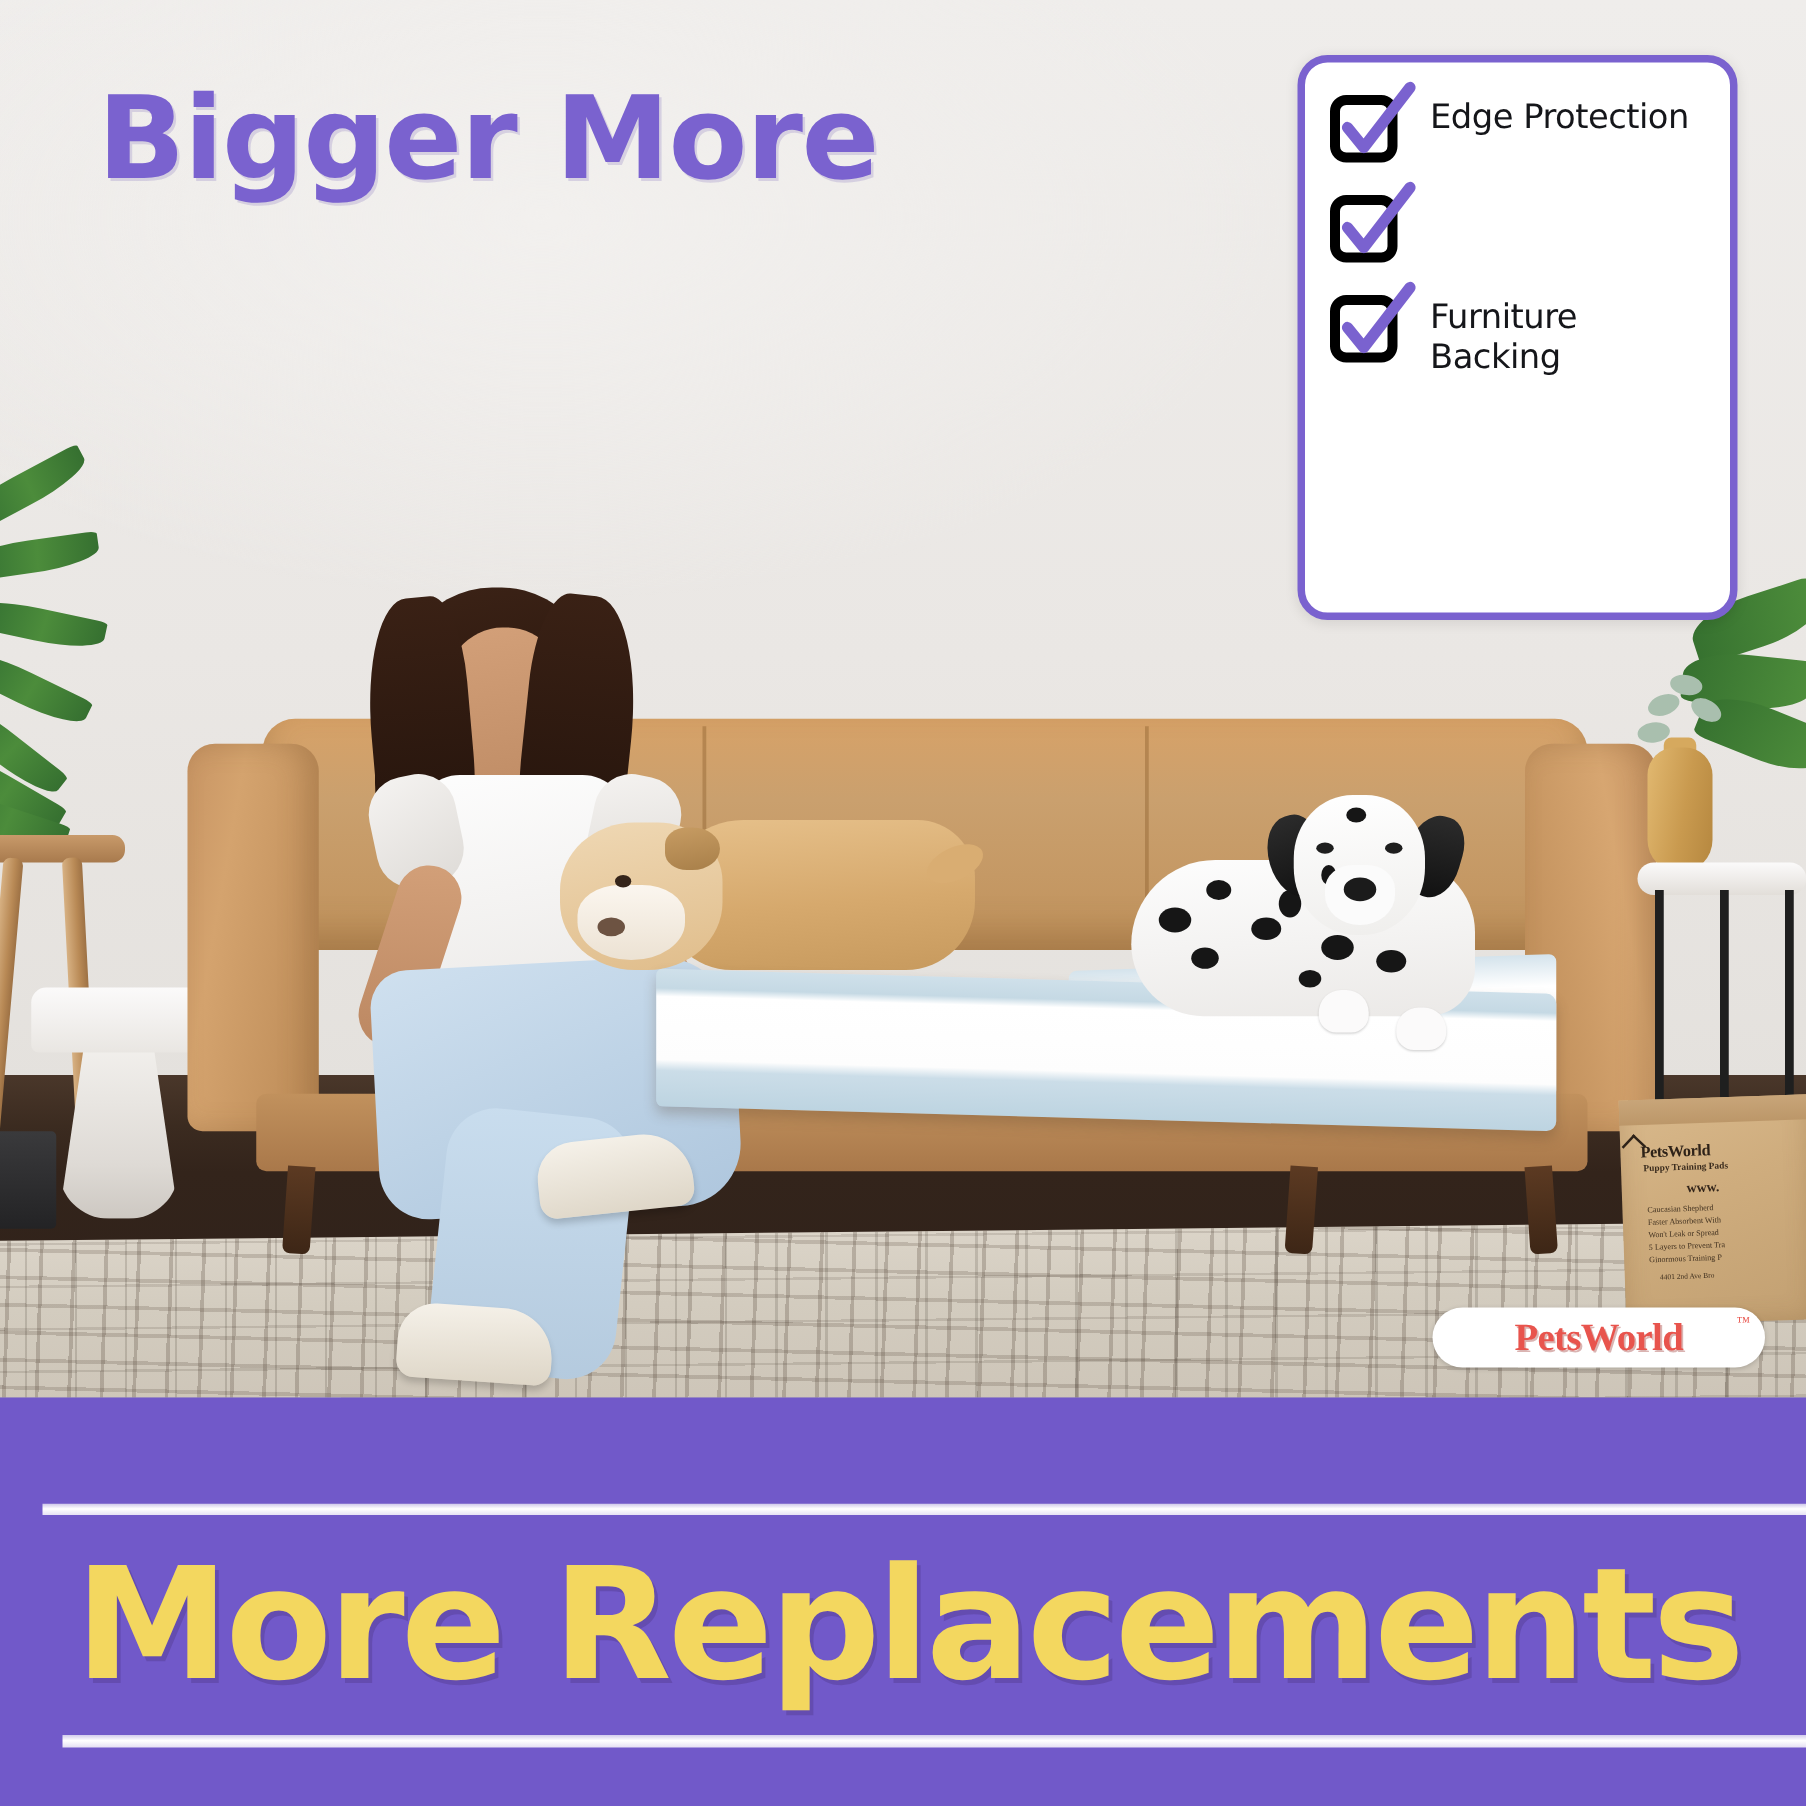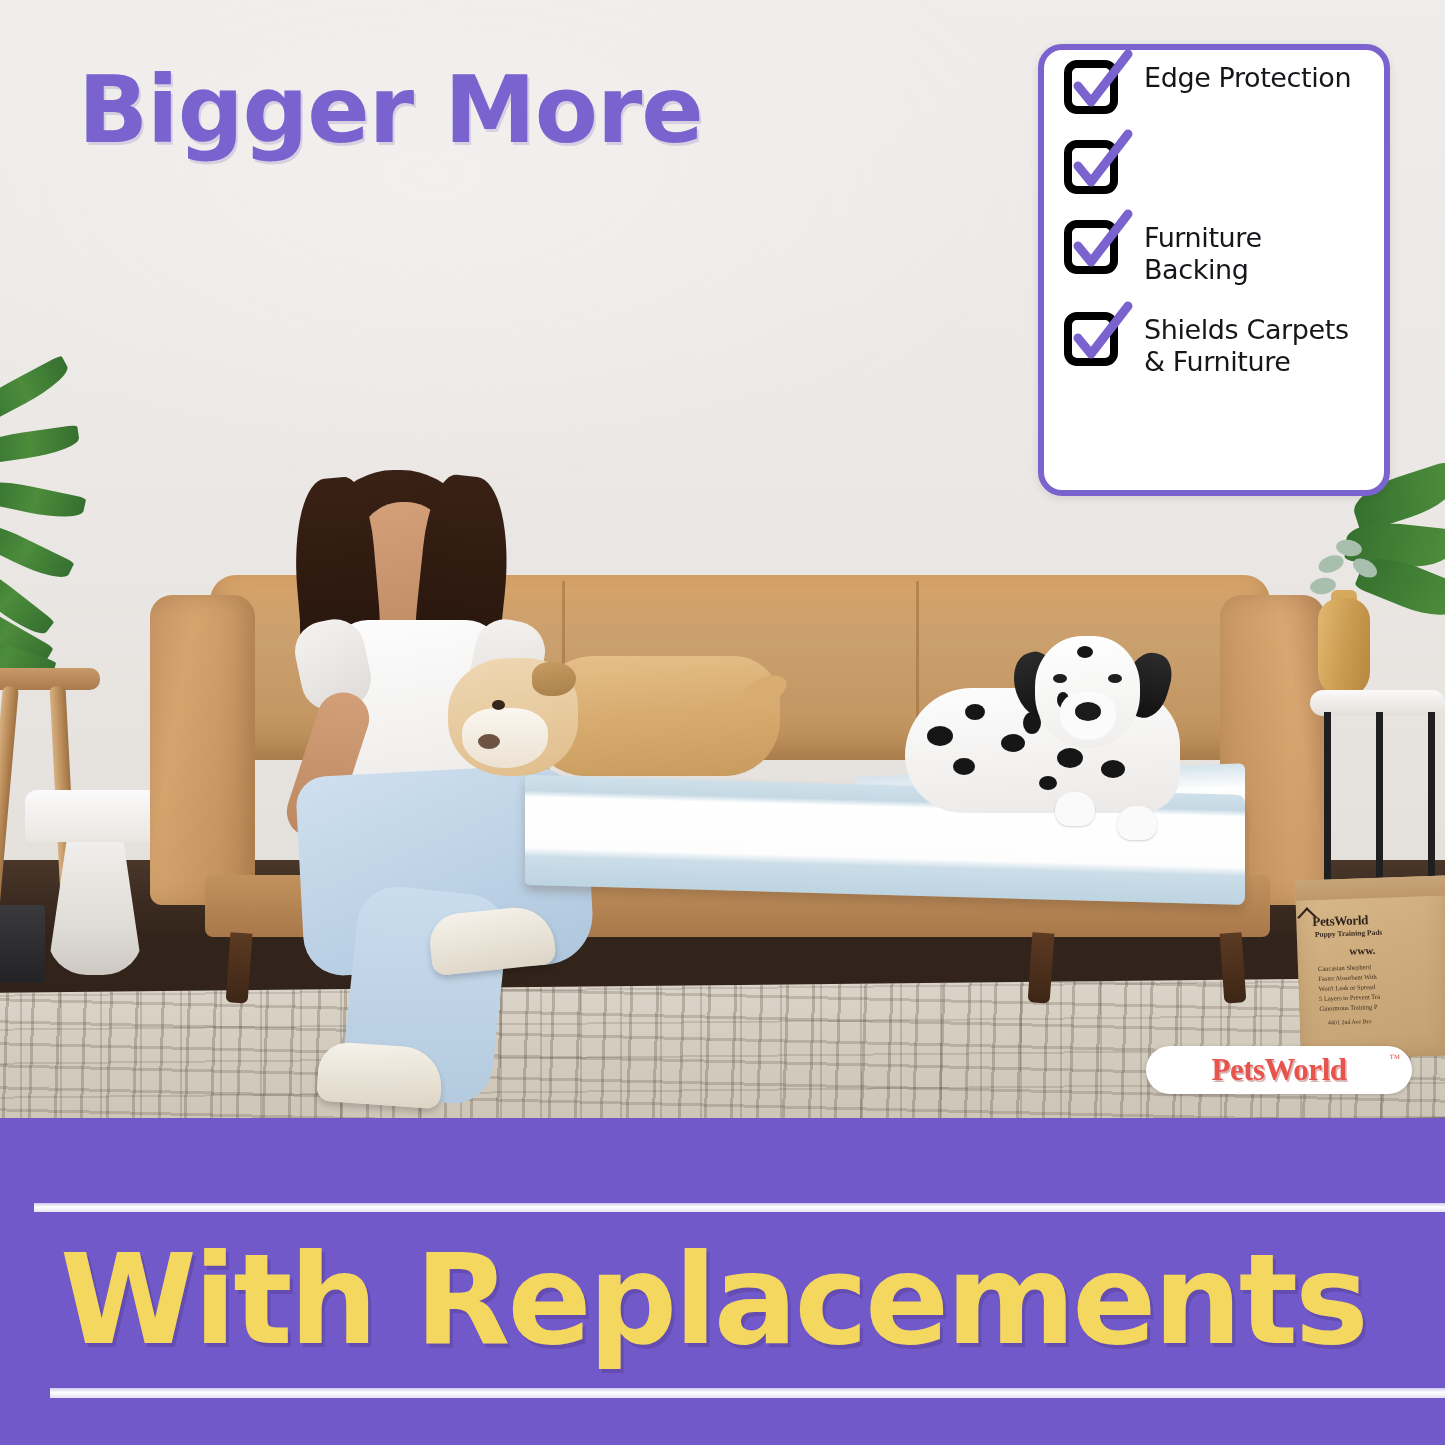--- a/index.html
+++ b/index.html
@@ -344,21 +344,21 @@
     font-size:92px; line-height:1.06; font-weight:bold;
     color:#7a62cf; letter-spacing:-1px;
     text-shadow:2px 3px 0 rgba(120,100,180,.22);
     font-family:"DejaVu Sans", sans-serif;
   }
 
   
   .card {
     position:absolute; left:1038px; top:44px; width:352px; height:452px;
     background:#fff; border:6px solid #7a62cf; border-radius:24px;
-    padding:10px 16px 0 20px;
+    padding:26px 16px 0 20px;
     box-shadow:0 2px 10px rgba(0,0,0,.10);
   }
   .feat-row { display:flex; align-items:flex-start; margin-bottom:26px; }
   .feat-row:last-child{ margin-bottom:0; }
   .cb { position:relative; width:58px; height:54px; flex:0 0 58px; margin-right:22px; }
   .cb svg { position:absolute; left:0; top:-8px; overflow:visible; }
   .feat-label {
     font-size:27px; line-height:1.18; color:#15161a; font-weight:400;
     font-family:"DejaVu Sans", sans-serif; letter-spacing:-.4px; padding-top:2px;
   }
@@ -572,38 +572,29 @@
     <div class="feat-row">
       <span class="cb">
         <svg width="70" height="70" viewBox="0 0 70 70">
           <rect x="4" y="12" width="46" height="46" rx="9" ry="9" fill="none" stroke="#000" stroke-width="8"></rect>
           <path d="M14 34 L27 50 L64 2" fill="none" stroke="#7a62cf" stroke-width="9" stroke-linecap="round" stroke-linejoin="round"></path>
         </svg>
       </span>
       <span class="feat-label">Furniture Backing</span>
     </div>
 
-    <div class="feat-row">
-      <span class="cb">
-        <svg width="70" height="70" viewBox="0 0 70 70">
-          <rect x="4" y="12" width="46" height="46" rx="9" ry="9" fill="none" stroke="#000" stroke-width="8"></rect>
-          <path d="M14 34 L27 50 L64 2" fill="none" stroke="#7a62cf" stroke-width="9" stroke-linecap="round" stroke-linejoin="round"></path>
-        </svg>
-      </span>
-      <span class="feat-label">Shields Carpets &amp; Furniture</span>
-    </div>
 
   </div>
 
   <div class="logo-pill">
     <span class="logo-text">PetsWorld</span>
     <span class="logo-tm">™</span>
   </div>
 
   <div class="banner">
     <div class="banner-top">
       <span class="rule-top"></span>
     </div>
-    <div class="fewer">With Replacements</div>
+    <div class="fewer">More Replacements</div>
   </div>
   <div class="rule-bottom"></div>
 
 </div>
 
 </body></html>

